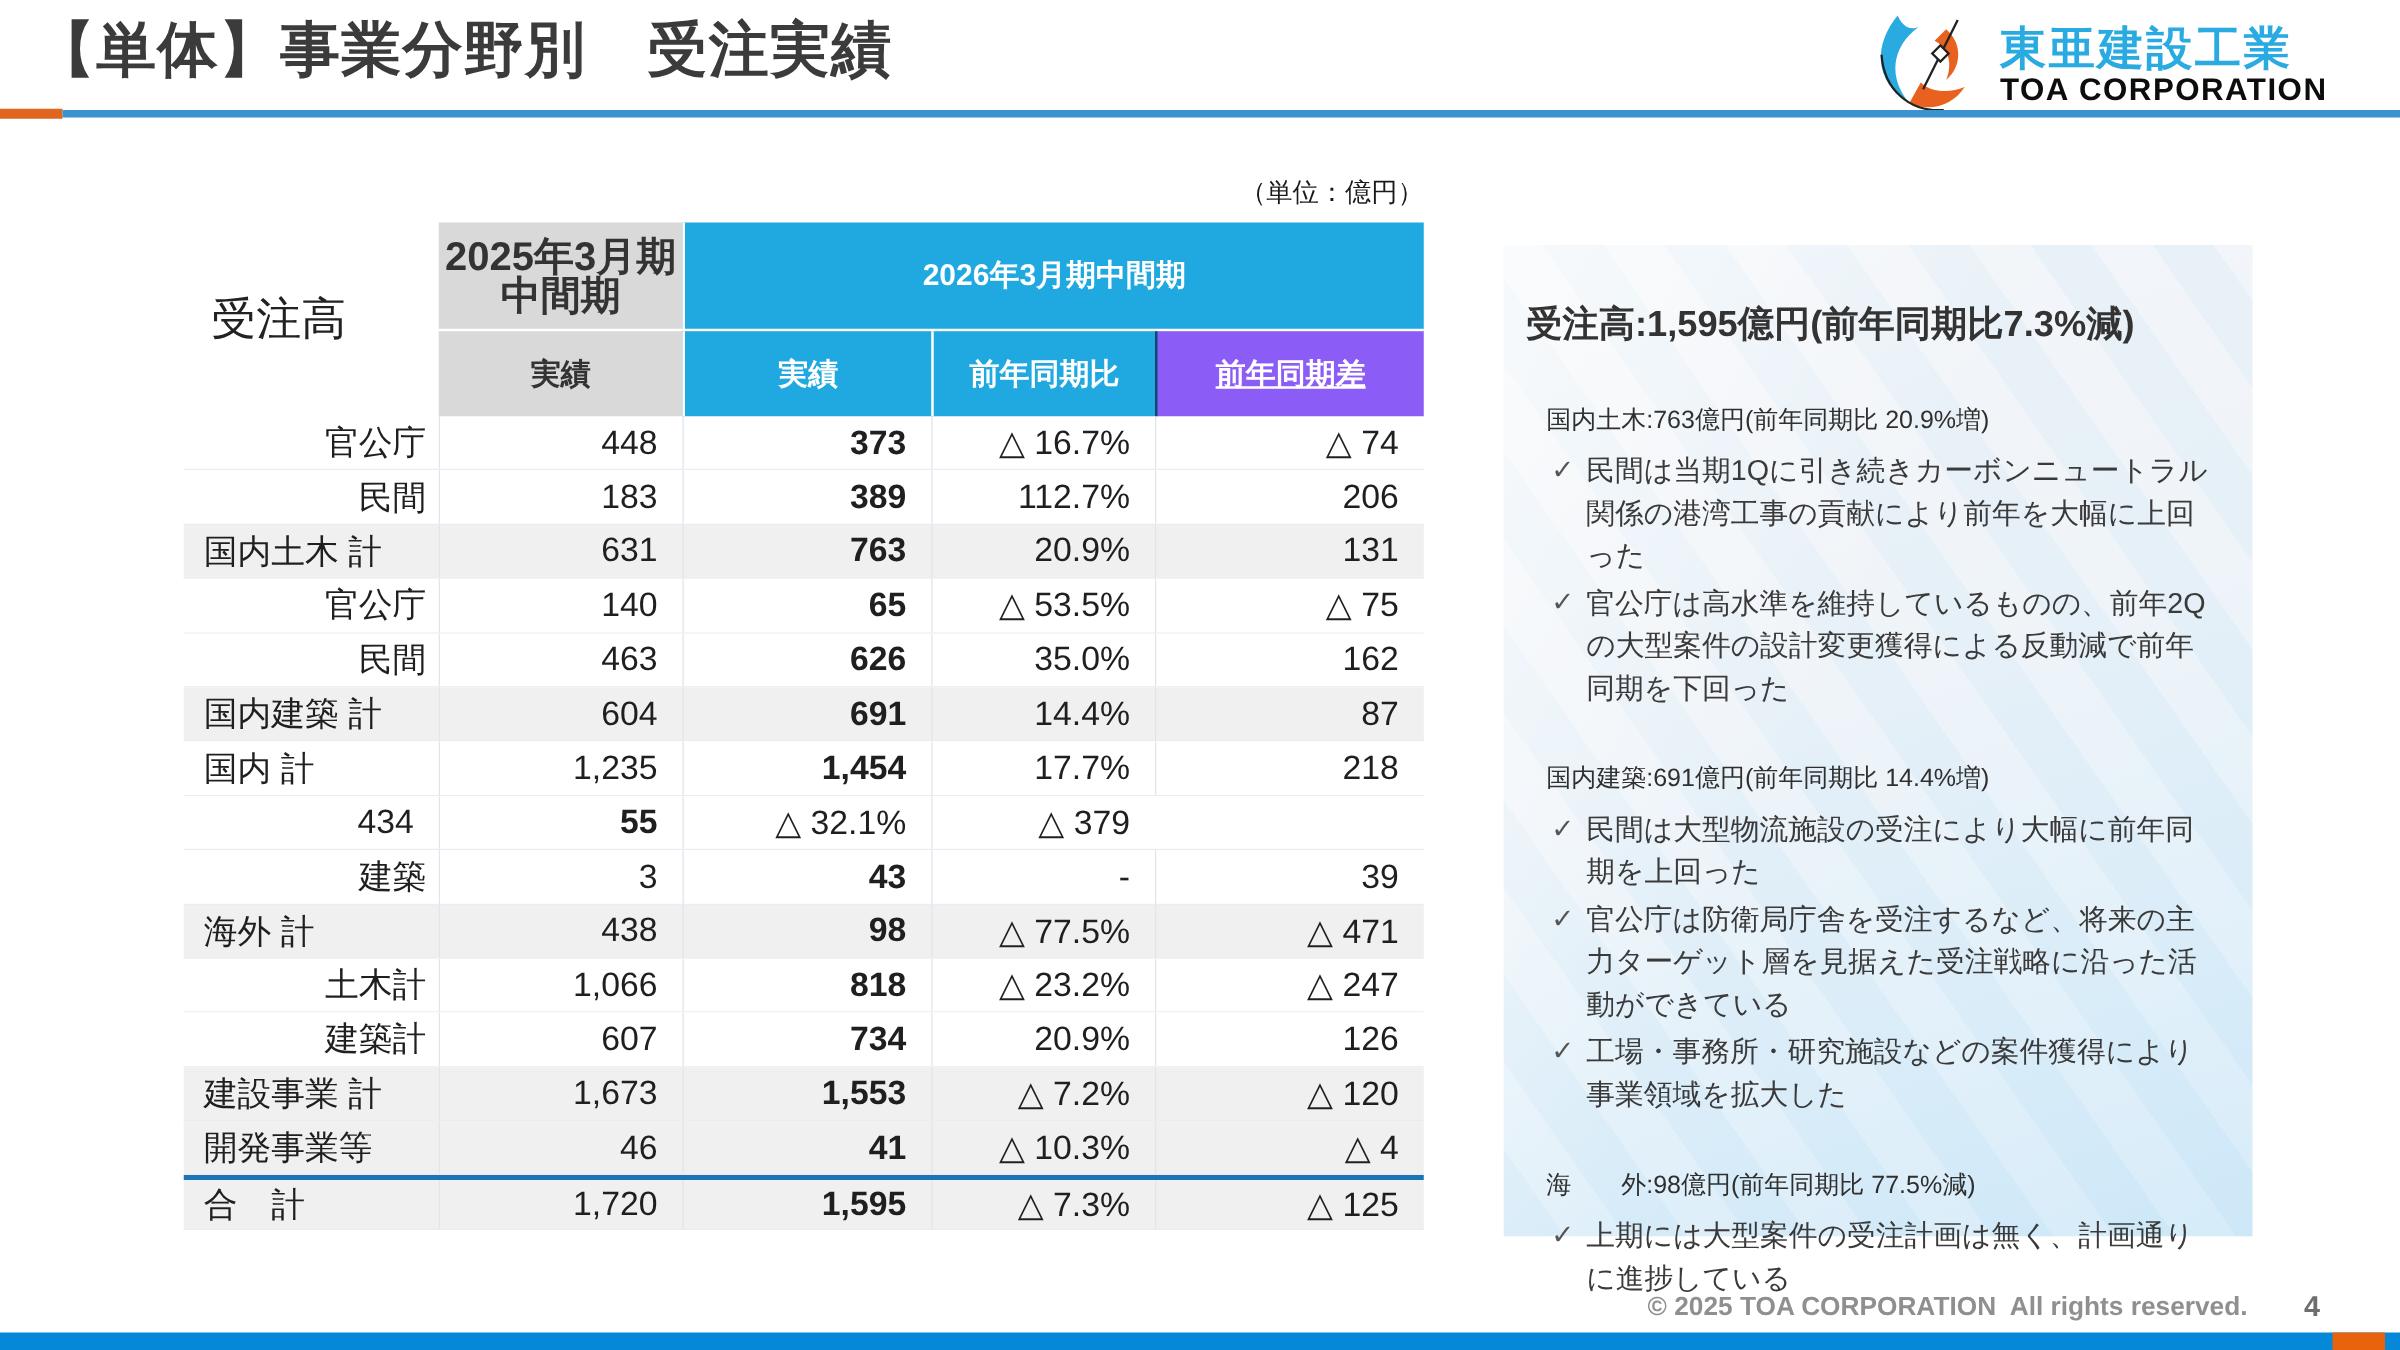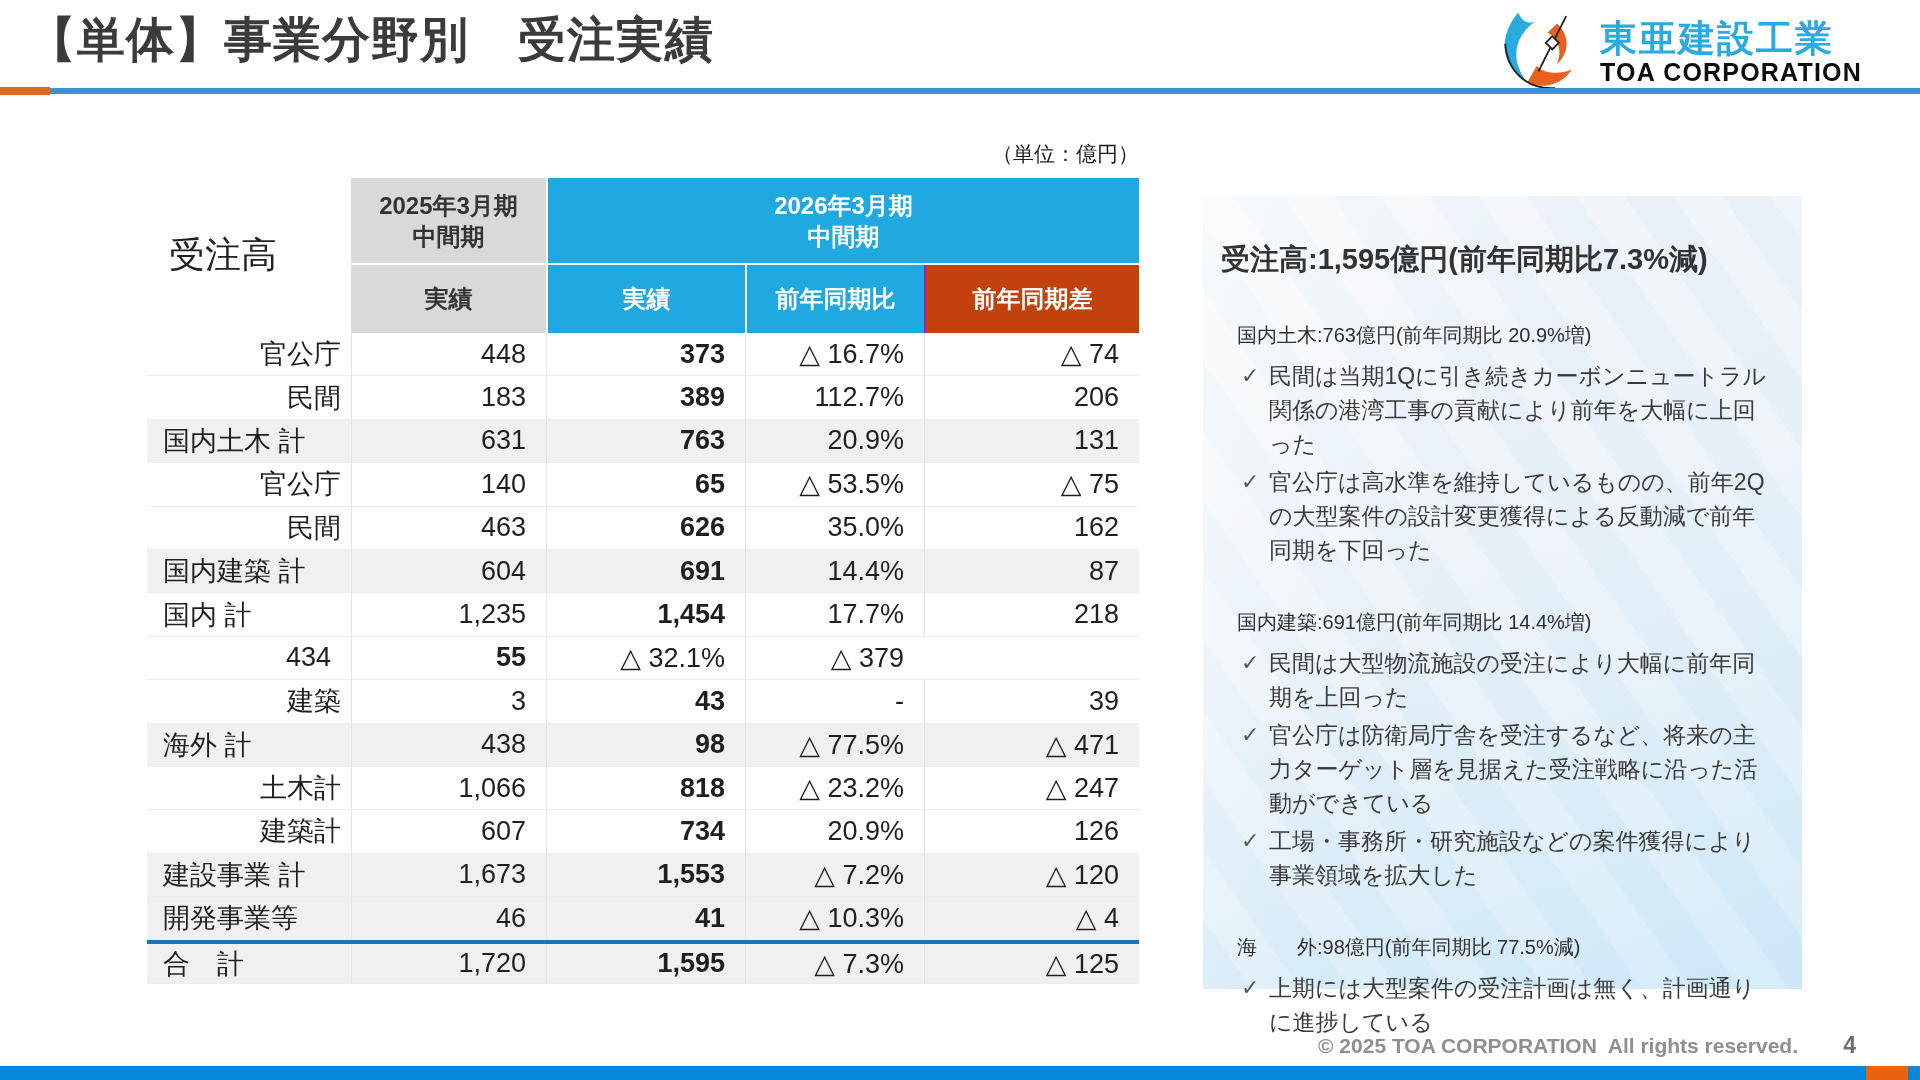--- a/index.html
+++ b/index.html
@@ -23,29 +23,29 @@
                font-size:21px; color:#1a1a1a; }
 
   
   .orders-table { position:absolute; left:147px; top:178px; width:992px; }
   .thead { display:grid; grid-template-columns:204px 195px 199px 179px 215px;
            grid-template-rows:87px 68px; }
   .hcell { display:flex; align-items:center; justify-content:center; text-align:center;
            font-weight:bold; }
   .corner { grid-column:1; grid-row:1/3; background:#ffffff; justify-content:flex-start;
             padding-left:22px; font-size:36px; font-weight:400; color:#222; }
-  .g-prev { grid-column:2; grid-row:1; background:#D9D9D9; color:#333; font-size:24px;
+  .g-prev { grid-column:2; grid-row:1; background:#D9D9D9; color:#333; font-size:32px;
             line-height:31px; border-bottom:2px solid #fff; flex-direction:column; }
   .g-curr { grid-column:3/6; grid-row:1; background:#1FA9E0; color:#fff; font-size:24px;
             line-height:31px; border-bottom:2px solid #fff; border-left:2px solid #fff;
-            flex-direction:column; }
+            flex-direction:row; }
   .s-prev { grid-column:2; grid-row:2; background:#D9D9D9; color:#333; font-size:24px; }
   .s-ca   { grid-column:3; grid-row:2; background:#1FA9E0; color:#fff; font-size:24px; border-left:2px solid #fff; }
   .s-yr   { grid-column:4; grid-row:2; background:#1FA9E0; color:#fff; font-size:24px; border-left:2px solid #fff; }
-  .s-yd   { grid-column:5; grid-row:2; background:#c2410c; color:#fff; font-size:24px; border-left:2px solid #a21caf; }
+  .s-yd   { grid-column:5; grid-row:2; background:#8b5cf6; color:#fff; font-size:24px; border-left:2px solid #0c4a6e;text-decoration:underline; }
 
   .trow { display:grid; grid-template-columns:204px 195px 199px 179px 215px; height:43.4px;
           border-bottom:1px solid #e9edf1; background:#ffffff; }
   .trow.shade { background:#F0F0F0; }
   .trow.top-rule { border-top:4px solid #1C74B6; }
   .trow .c { display:flex; align-items:center; height:100%; font-size:27px; color:#1f1f1f;
              border-left:1px solid #dfe5ea; }
   .trow .c:first-child { border-left:none; }
   .c.lab-l { justify-content:flex-start; padding-left:16px; }
   .c.lab-r { justify-content:flex-end; padding-right:10px; }

